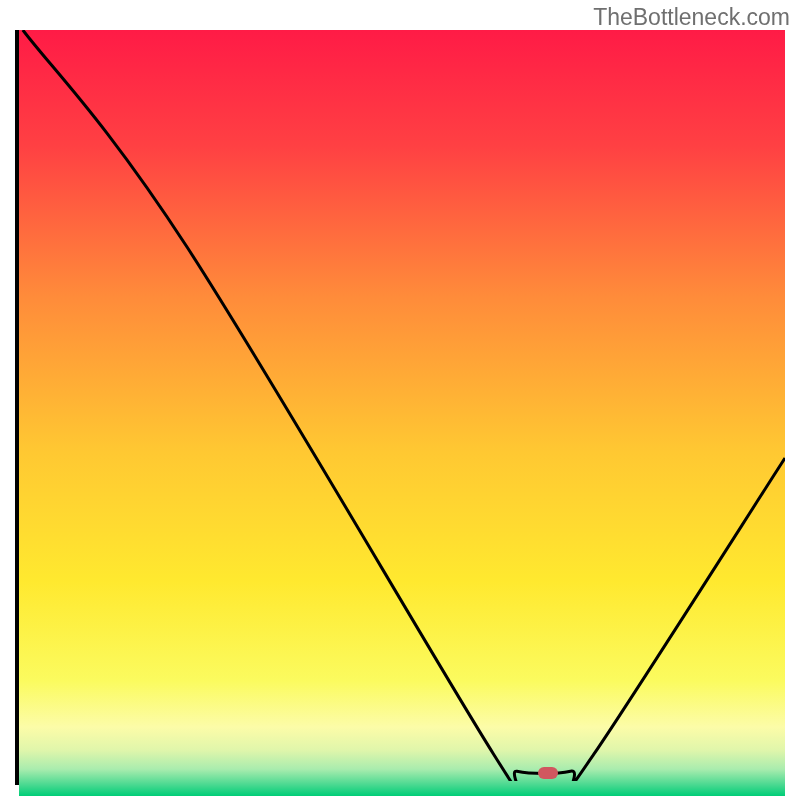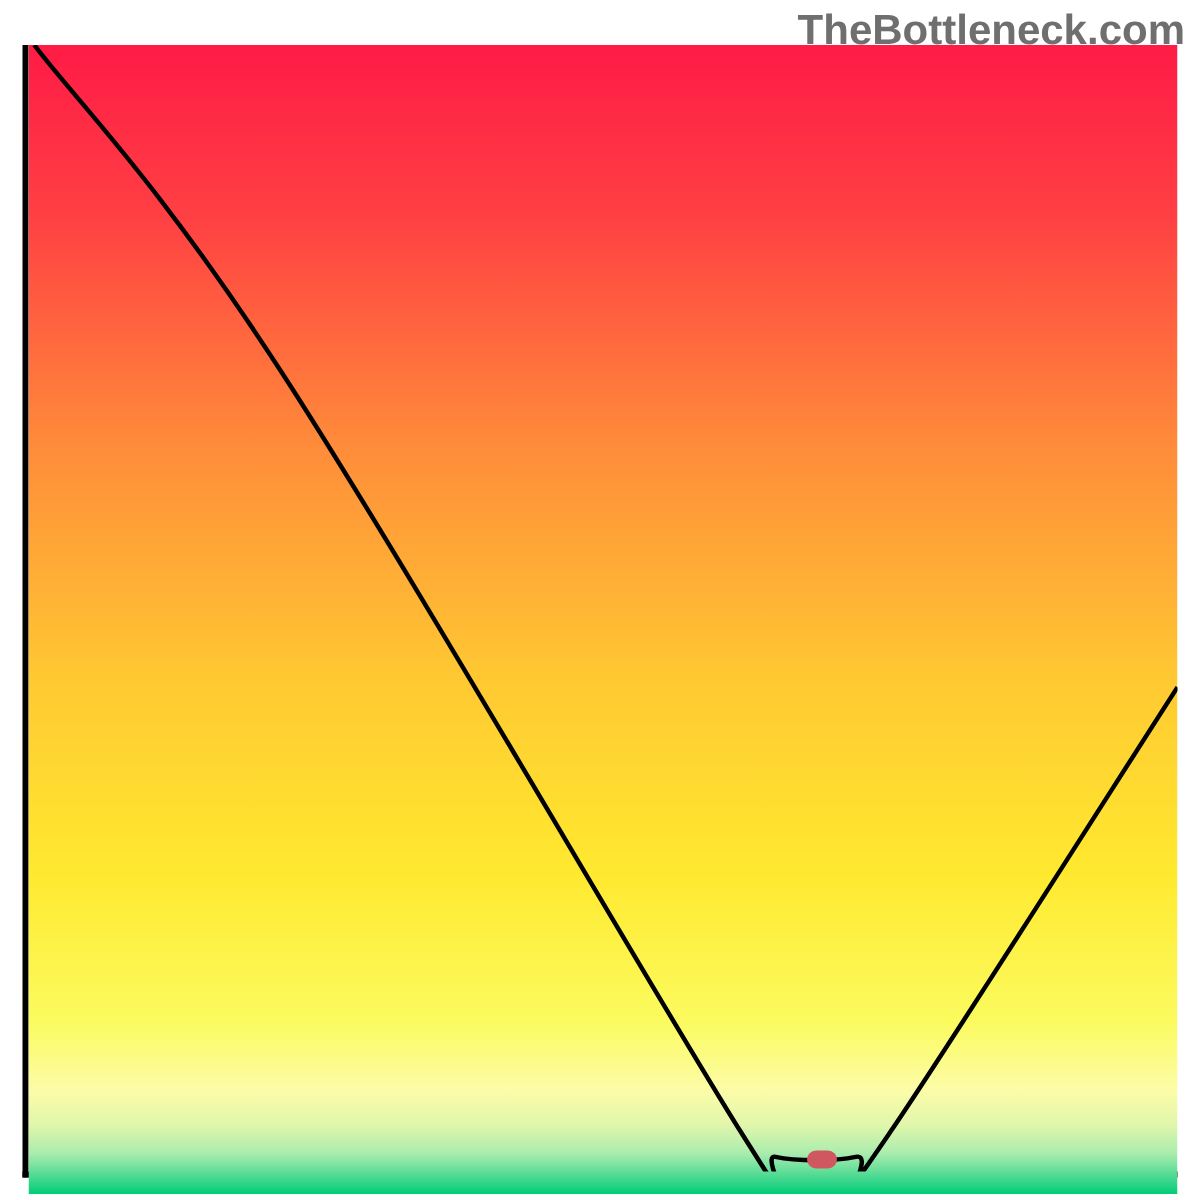--- a/index.html
+++ b/index.html
@@ -9,22 +9,22 @@
     height: 800px;
     position: relative;
     font-family: Arial, sans-serif;
     background: #fff;
   }
   .watermark {
     position: absolute;
     top: 4px;
     right: 10px;
     color: #6f6f6f;
-    font-size: 28px;
-    font-weight: 700;
+    font-size: 23px;
+    font-weight: 400;
     z-index: 10;
   }
   .plot-area {
     position: absolute;
     left: 15px;
     top: 30px;
     width: 770px;
     height: 755px;
     border-left: 4px solid #000;
     border-bottom: 4px solid #000;

